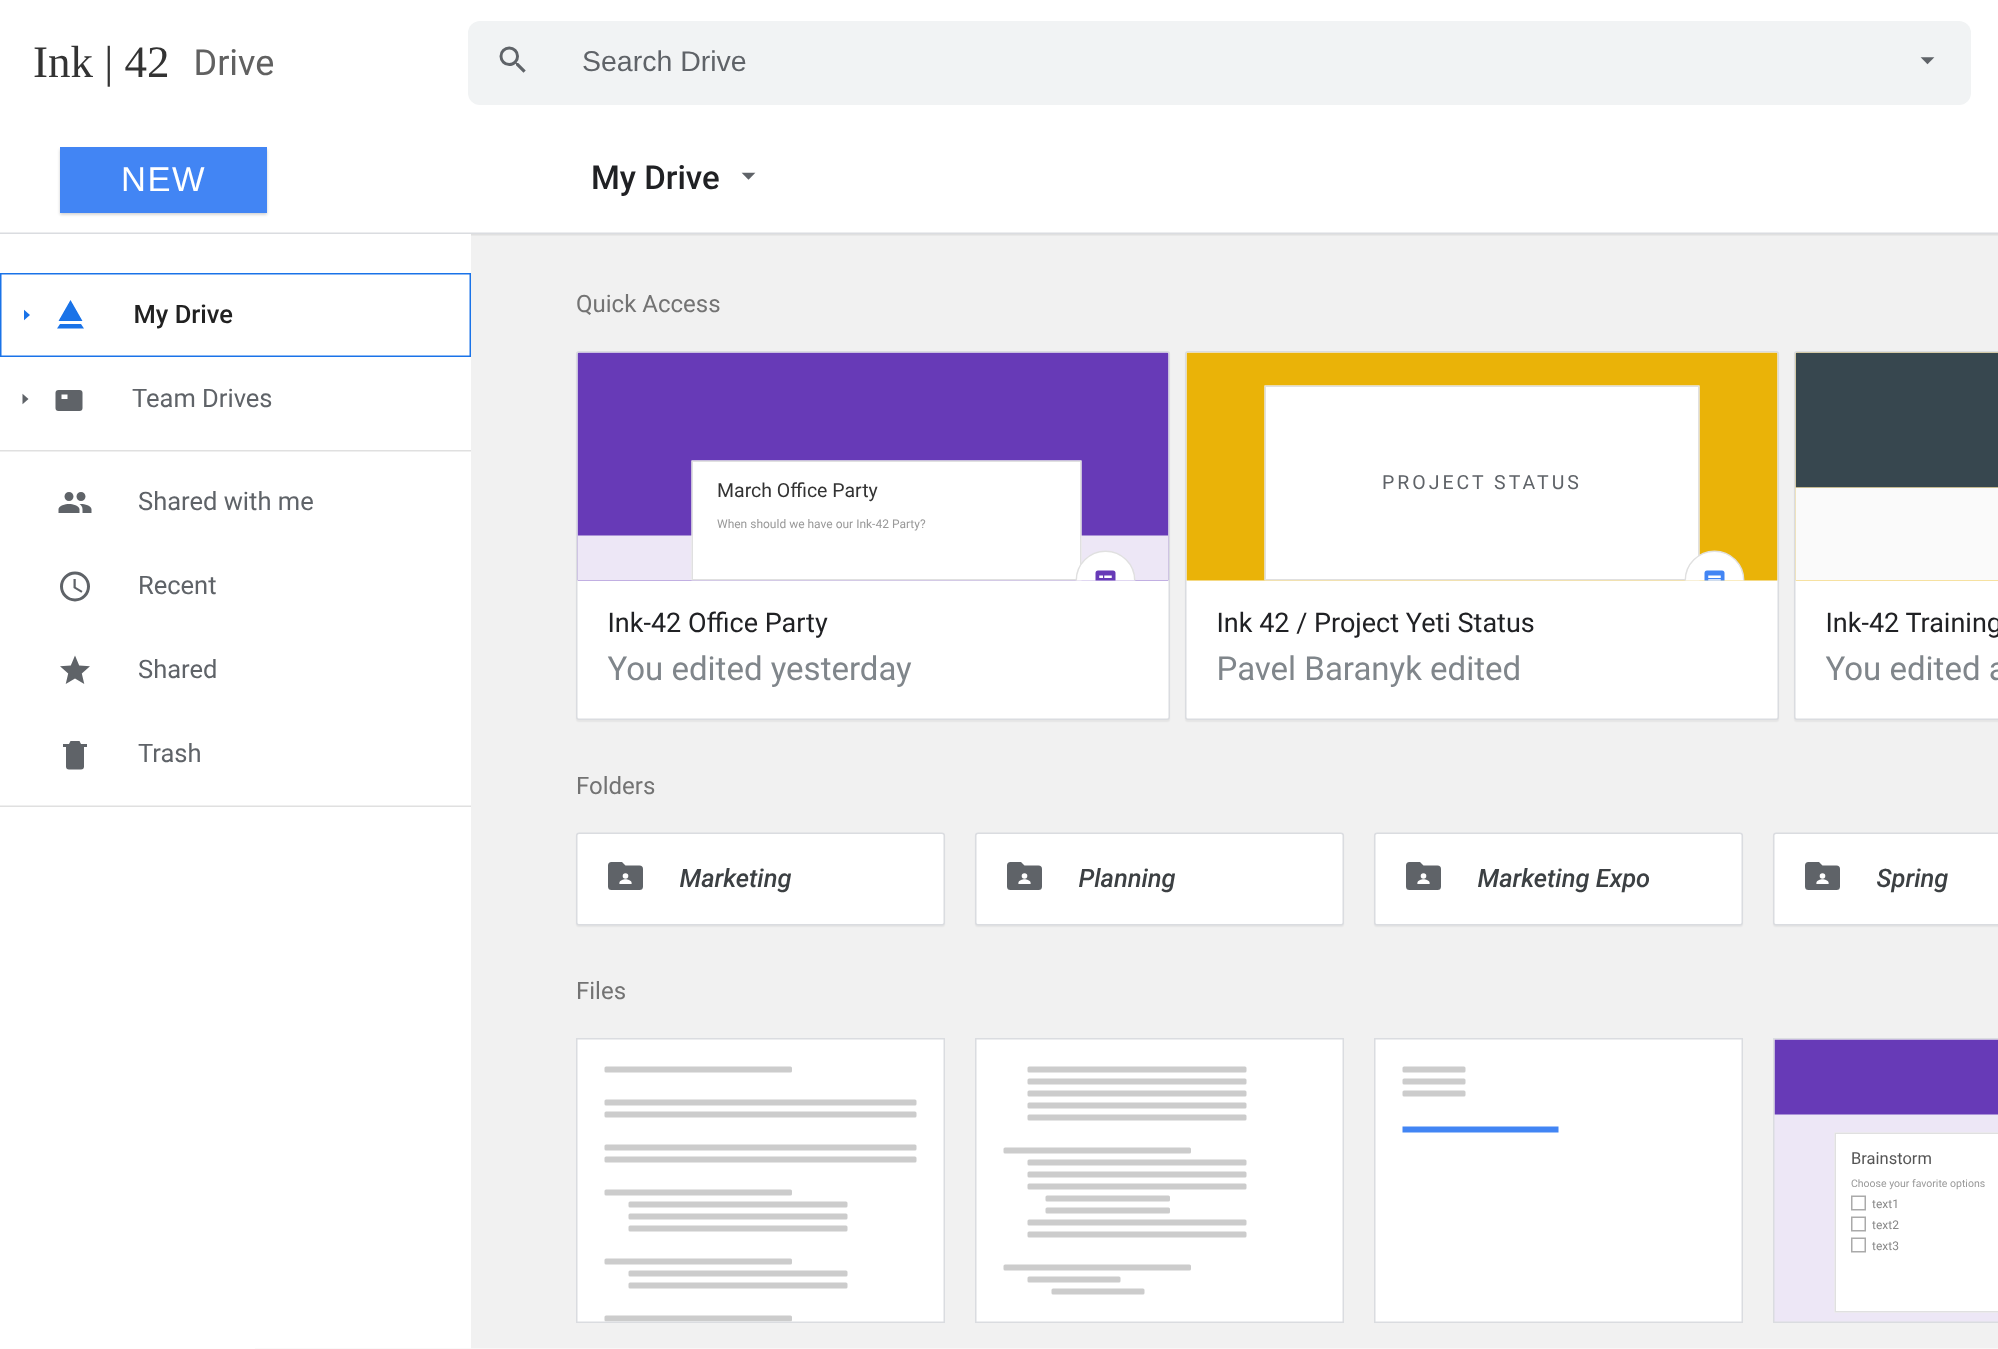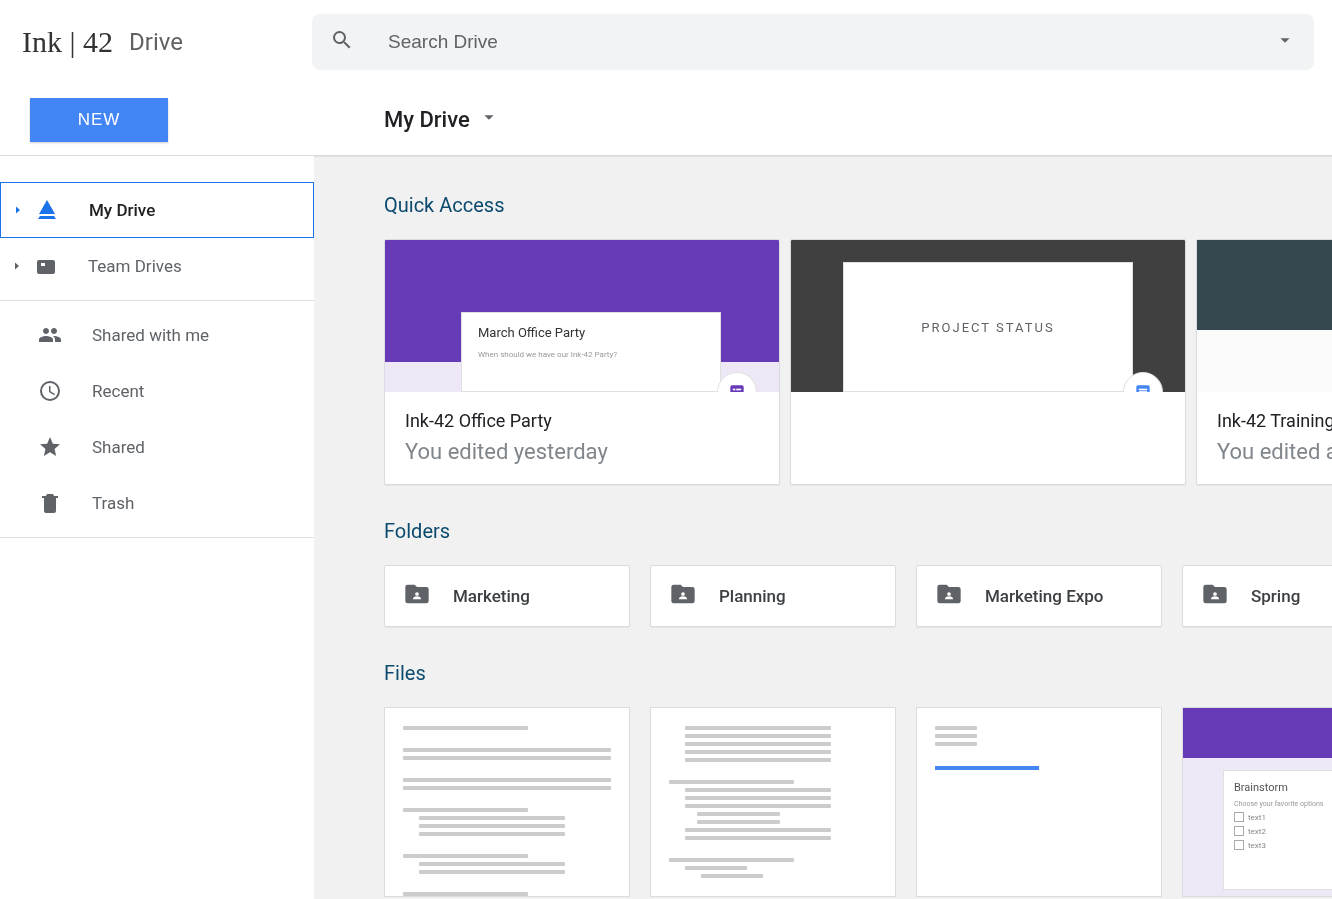--- a/index.html
+++ b/index.html
@@ -63,22 +63,22 @@
     align-items: center;
     height: 72px;
     border-bottom: 1px solid #dadce0;
   }
   .new-btn {
     background: #4285f4;
     color: #fff;
     border: none;
     height: 44px;
     width: 138px;
-    margin-left: 30px;
-    font-size: 17px;
+    margin-left: 40px;
+    font-size: 23px;
     font-weight: 500;
     letter-spacing: 1px;
     box-shadow: 0 1px 2px rgba(0,0,0,.2);
     cursor: pointer;
   }
   .breadcrumb {
     display: flex;
     align-items: center;
     margin-left: 216px;
     font-size: 22px;
@@ -145,42 +145,42 @@
   .sb-item.active .sb-icon .drive-triangle { fill:#1a73e8; }
   .sb-sep { height: 1px; background: #e0e0e0; margin: 6px 0; width: 314px; }
   .sb-storage {
     padding: 22px 0 0 26px;
     color: #5f6368;
     font-size: 16px;
   }
 
   
   .section-title {
-    font-size: 20px;
-    color: #0c4a6e;
+    font-size: 16px;
+    color: #737373;
     margin: 34px 0 22px 0;
   }
   .main .section-title:first-child { margin-top: 36px; }
 
   
   .qa-row { display: flex; gap: 10px; }
   .qa-card {
     width: 396px;
     flex-shrink: 0;
     background: #fff;
     border: 1px solid #dadce0;
     border-radius: 2px;
     overflow: hidden;
     cursor: pointer;
     box-shadow: 0 1px 1px rgba(0,0,0,.05);
   }
   .qa-thumb {
     height: 152px;
     position: relative;
-    background: #404040;
+    background: #eab308;
     overflow: hidden;
   }
   
   .thumb-purple {
     background: #673ab7;
   }
   .thumb-purple .paper {
     position: absolute;
     left: 76px; top: 72px;
     width: 260px; height: 80px;
@@ -239,20 +239,21 @@
     height: 62px;
     flex-shrink: 0;
     background: #fff;
     border: 1px solid #dadce0;
     border-radius: 2px;
     display: flex;
     align-items: center;
     padding: 0 18px;
     cursor: pointer;
     box-shadow: 0 1px 1px rgba(0,0,0,.05);
+    font-style: italic;
   }
   .folder-card svg { fill:#5f6368; width: 28px; height: 28px; margin-right: 22px; flex-shrink:0; }
   .folder-name { font-size: 17px; color:#3c4043; font-weight: 500; white-space: nowrap; overflow: hidden; }
 
   
   .file-row { display: flex; gap: 20px; }
   .file-card {
     width: 246px;
     height: 190px;
     flex-shrink: 0;
@@ -427,20 +428,24 @@
           <div class="innerdoc">PROJECT STATUS</div>
           <div class="qa-badge docs">
             <svg viewBox="0 0 24 24" fill="#4285f4">
                 <rect x="4" y="4" width="16" height="16" rx="2"></rect>
                 <rect x="7" y="8" width="10" height="2" fill="#fff"></rect>
                 <rect x="7" y="11" width="10" height="2" fill="#fff"></rect>
                 <rect x="7" y="14" width="7" height="2" fill="#fff"></rect>
               </svg>
           </div>
         </div>
+        <div class="qa-body">
+          <div class="qa-title">Ink 42 / Project Yeti Status</div>
+          <div class="qa-sub">Pavel Baranyk edited</div>
+        </div>
       </div>
 
       <div class="qa-card">
         <div class="qa-thumb thumb-dark">
           <div class="topbar"></div>
           <div class="lower">
             
           </div>
         </div>
         <div class="qa-body">

